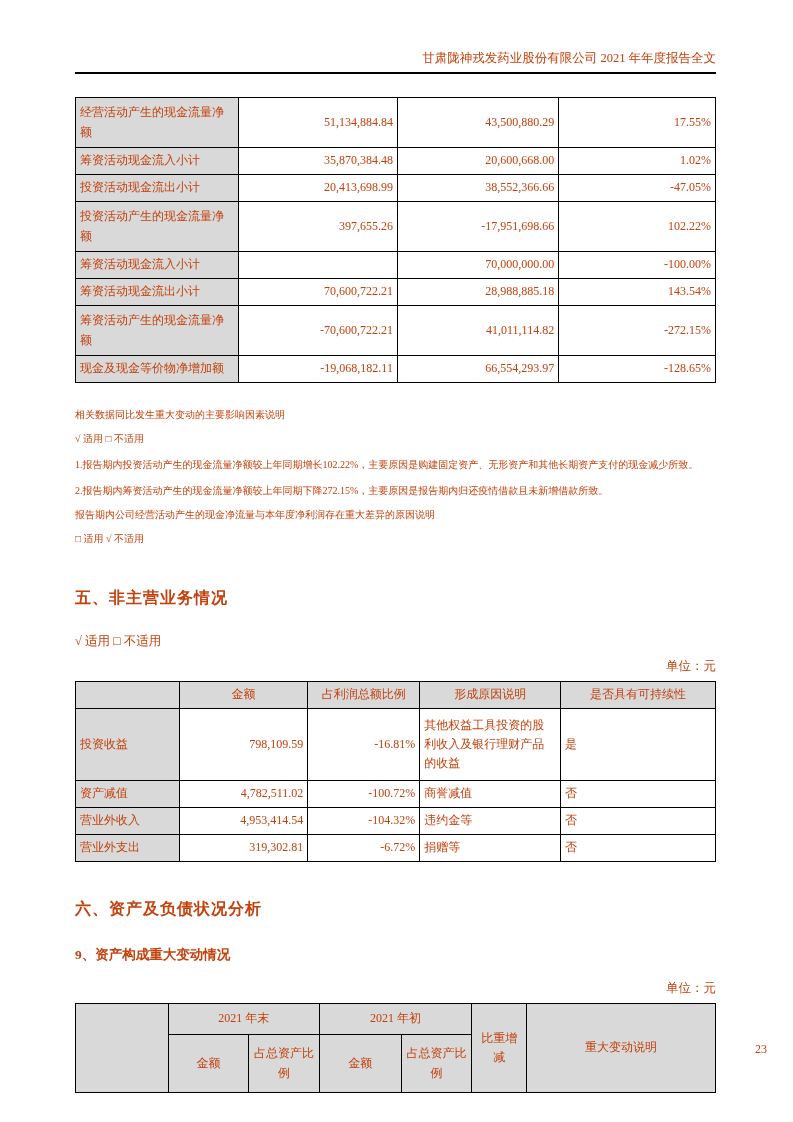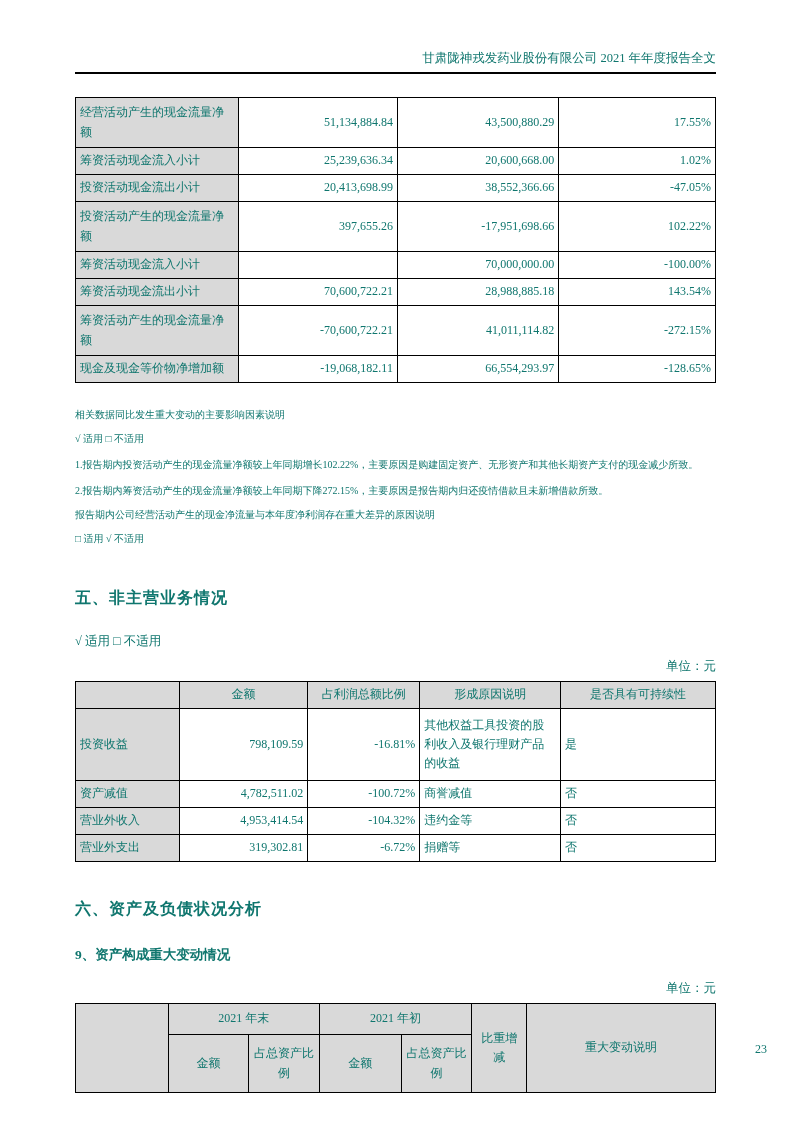--- a/index.html
+++ b/index.html
@@ -3,21 +3,21 @@
 <meta charset="utf-8">
 <style>
   * { margin: 0; padding: 0; box-sizing: border-box; }
   html, body { background: #888; }
   .page {
     width: 793px; height: 1122px;
     background: #ffffff;
     margin: 0 auto;
     position: relative;
     font-family: "Liberation Serif", "DejaVu Serif", serif;
-    color: #0f766e;
+    color: #c2410c;
     overflow: hidden;
   }
   .content { padding: 50px 77px 0 75px; }
 
   .doc-header {
     text-align: right;
     font-size: 12.5px;
     padding-bottom: 5px;
     border-bottom: 2px solid #000;
   }
@@ -98,21 +98,21 @@
         </colgroup>
       <tbody>
         <tr class="rtall">
           <td class="shade">经营活动产生的现金流量净额</td>
           <td class="num">51,134,884.84</td>
           <td class="num">43,500,880.29</td>
           <td class="num">17.55%</td>
         </tr>
         <tr class="rshort">
           <td class="shade">筹资活动现金流入小计</td>
-          <td class="num">25,239,636.34</td>
+          <td class="num">35,870,384.48</td>
           <td class="num">20,600,668.00</td>
           <td class="num">1.02%</td>
         </tr>
         <tr class="rshort">
           <td class="shade">投资活动现金流出小计</td>
           <td class="num">20,413,698.99</td>
           <td class="num">38,552,366.66</td>
           <td class="num">-47.05%</td>
         </tr>
         <tr class="rtall">

